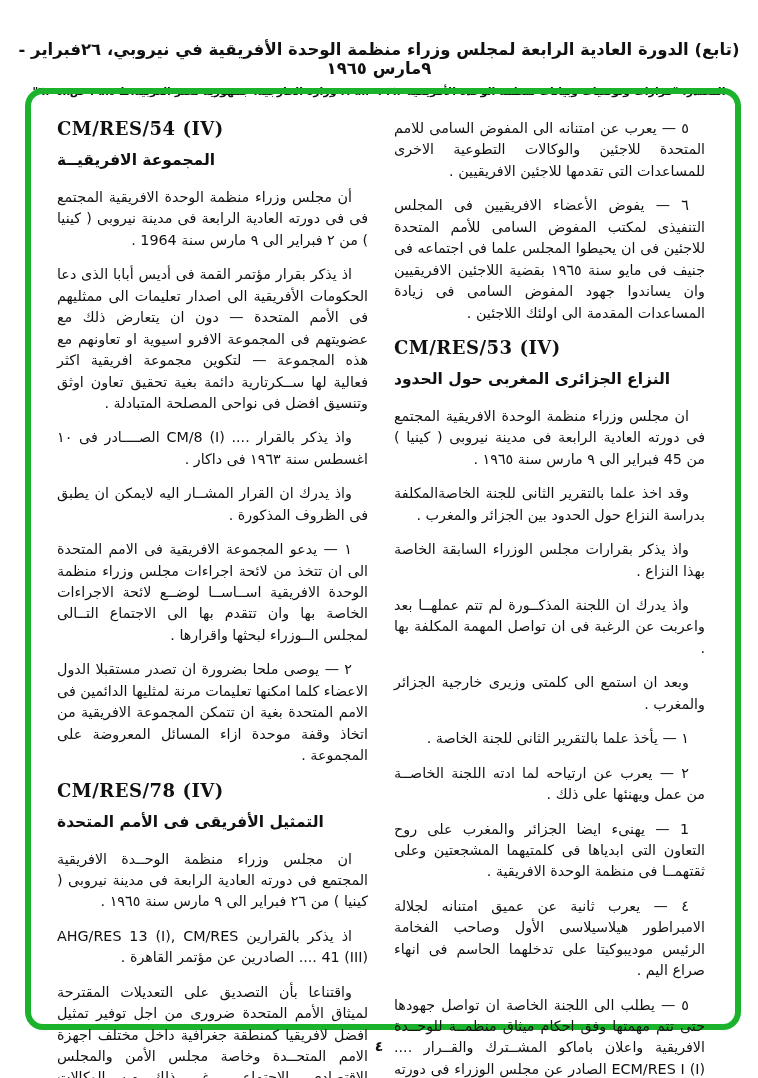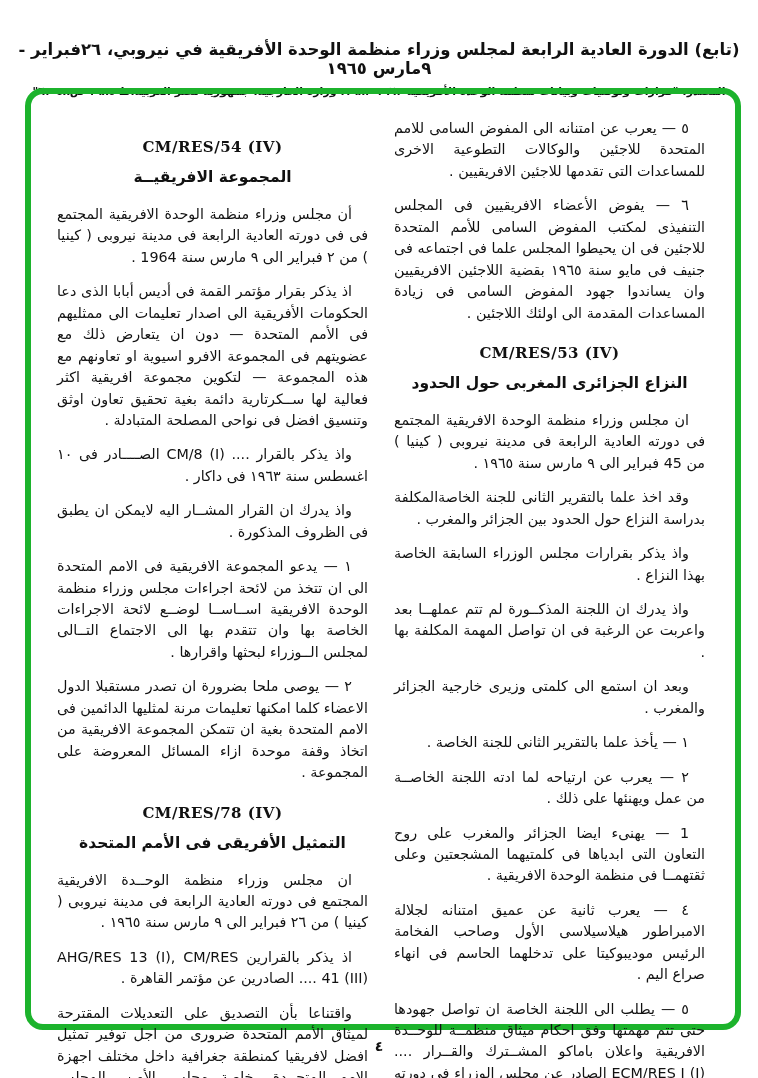--- a/index.html
+++ b/index.html
@@ -21,27 +21,27 @@
     padding:24px 30px 0 26px;
   }
   .columns{display:flex;direction:rtl;gap:26px;height:100%;box-sizing:border-box;}
   .col{flex:1;direction:rtl;min-width:0;}
   .para{
     font-size:14.3px;line-height:1.5;
     text-align:justify;text-align-last:right;
     margin:0 0 13px;text-indent:16px;font-weight:400;
   }
   .code{
-    direction:ltr;text-align:center;
+    direction:ltr;text-align:left;
     font-family:"DejaVu Serif","Liberation Serif",serif;
-    font-weight:700;font-size:15px;letter-spacing:.5px;
-    margin:20px 0 12px;
+    font-weight:700;font-size:18px;letter-spacing:.5px;
+    margin:0 0 12px;
   }
   .title{
-    text-align:center;font-weight:700;font-size:15.5px;
+    text-align:left;font-weight:700;font-size:15.5px;
     margin:2px 0 18px;
   }
   .page-num{
     position:absolute;left:0;right:0;top:1038px;
     text-align:center;font-weight:700;font-size:14px;
   }
 </style>
 </head>
 <body>
 

